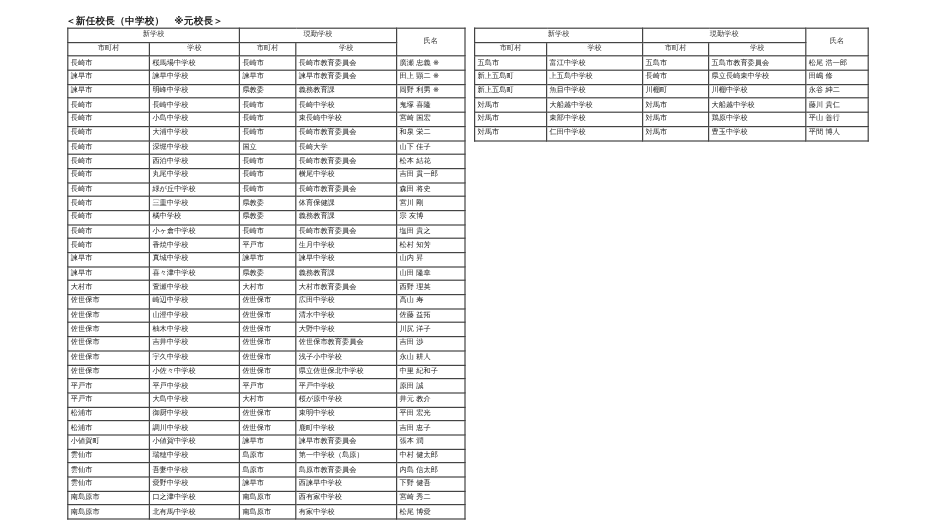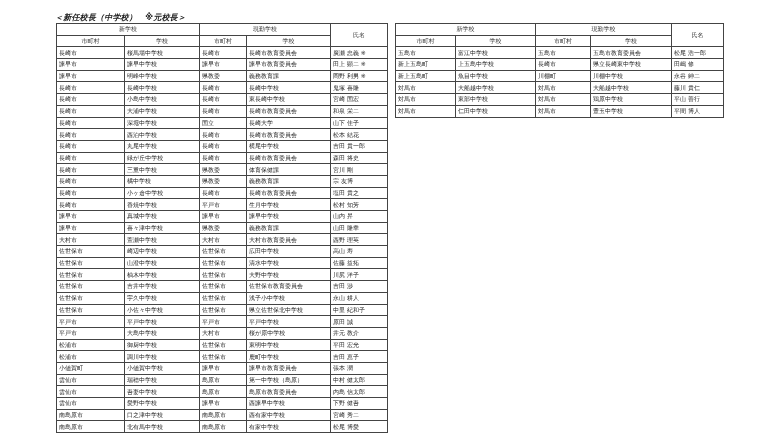--- a/index.html
+++ b/index.html
@@ -1,18 +1,18 @@
 <!DOCTYPE html>
 <html><head>
 <meta charset="utf-8">
 <style>
   html, body { margin:0; padding:0; background:#ffffff; }
   body { width:780px; height:438px; position:relative; overflow:hidden;
          font-family:"DejaVu Sans", sans-serif; color:#222; }
-  .title { position:absolute; left:55px; top:12px; font-size:8px; font-weight:bold; letter-spacing:0.2px; white-space:pre;font-style:italic; }
+  .title { position:absolute; left:55px; top:12px; font-size:8px; font-weight:bold; letter-spacing:0.2px; white-space:pre; }
   table { position:absolute; border-collapse:collapse; table-layout:fixed; font-size:6px; }
   td, th { border:1px solid #444; padding:0 2px; height:10.7px; line-height:10px; white-space:nowrap; overflow:hidden; font-weight:normal; text-align:left; }
   th { text-align:center; color:#333; }
   .left { left:56px; top:23px; width:331px; }
   .right { left:395px; top:23px; width:328px; }
 </style>
 </head>
 <body>
 
 <div class="title">＜新任校長（中学校）　※元校長＞</div>

